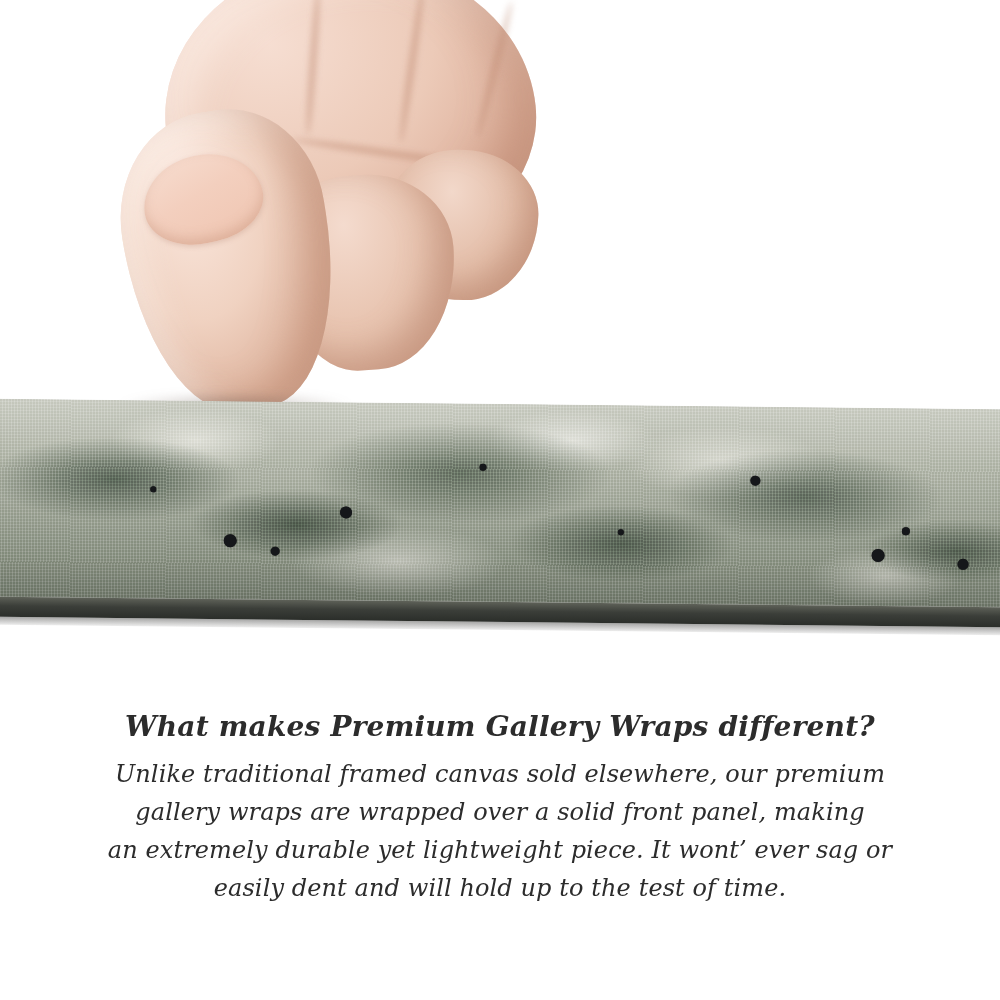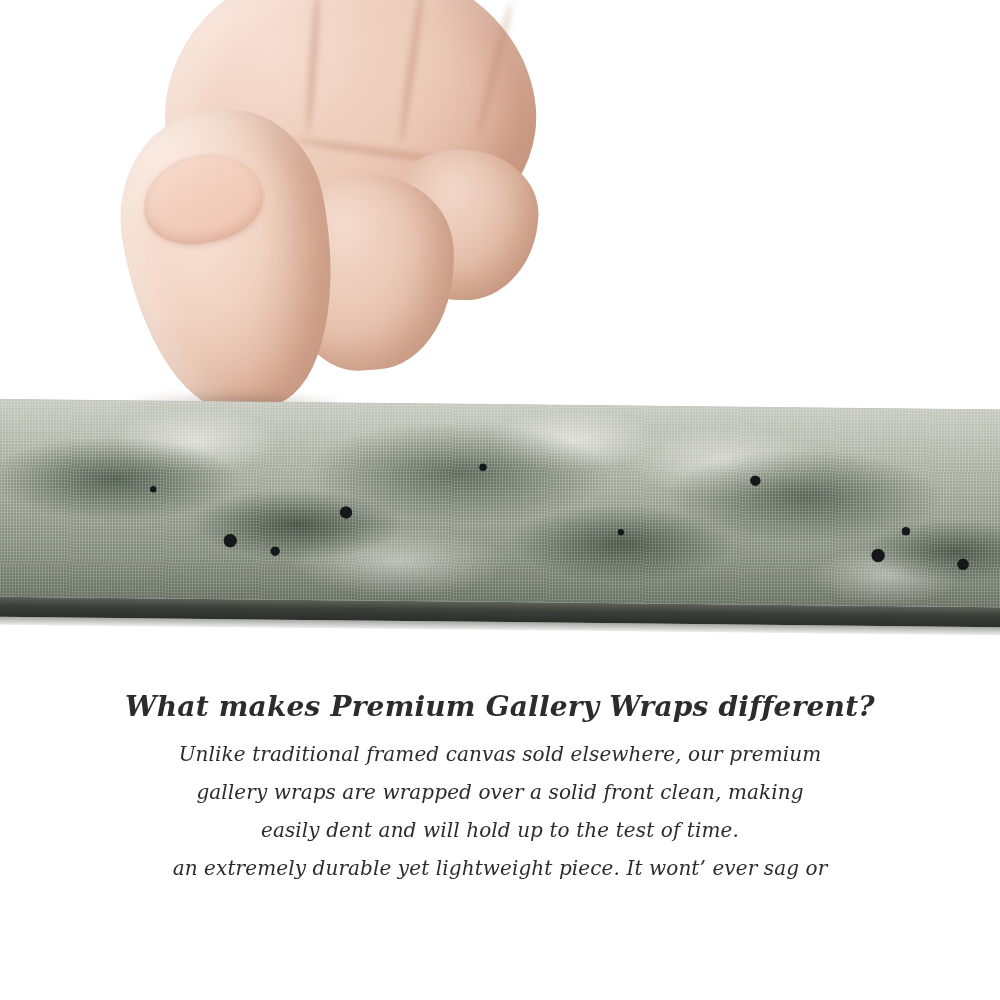--- a/index.html
+++ b/index.html
@@ -203,23 +203,24 @@
     text-align: center;
     color: #2c2c2c;
     font-family: "DejaVu Serif", serif;
     font-style: italic;
   }
   .caption-title {
     font-size: 28px;
     font-weight: bold;
     letter-spacing: 0.2px;
     margin-bottom: 12px;
+    margin-top: 20px;
   }
   .caption-line {
-    font-size: 20px;
+    font-size: 24px;
     line-height: 38px;
     letter-spacing: 0.1px;
   }
 </style>
 </head>
 <body>
 
 <div class="page">
 
   <div class="photo">
@@ -255,18 +256,18 @@
       <div class="speck" style="left:158px; top:86px;  width:6px;  height:6px;"></div>
 
       <div class="wrap-edge"></div>
       <div class="wrap-shadow"></div>
     </div>
   </div>
 
   <div class="caption">
     <div class="caption-title">What makes Premium Gallery Wraps different?</div>
     <div class="caption-line">Unlike traditional framed canvas sold elsewhere, our premium</div>
-    <div class="caption-line">gallery wraps are wrapped over a solid front clean, making</div>
+    <div class="caption-line">gallery wraps are wrapped over a solid front panel, making</div>
+    <div class="caption-line">an extremely durable yet lightweight piece. It wont’ ever sag or</div>
     <div class="caption-line">easily dent and will hold up to the test of time.</div>
-    <div class="caption-line">an extremely durable yet lightweight piece. It wont’ ever sag or</div>
   </div>
 
 </div>
 
 </body></html>

